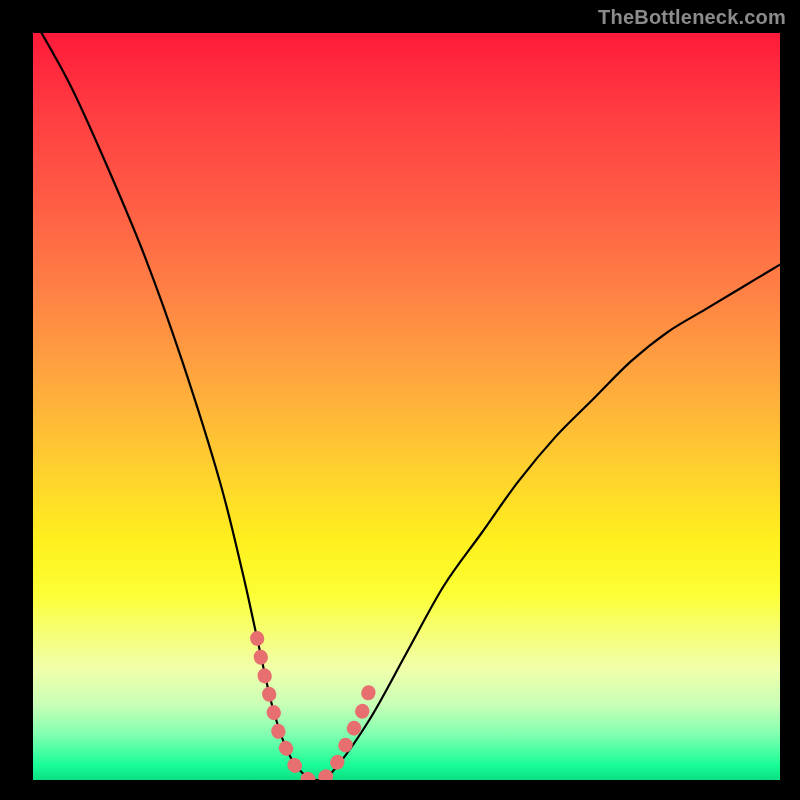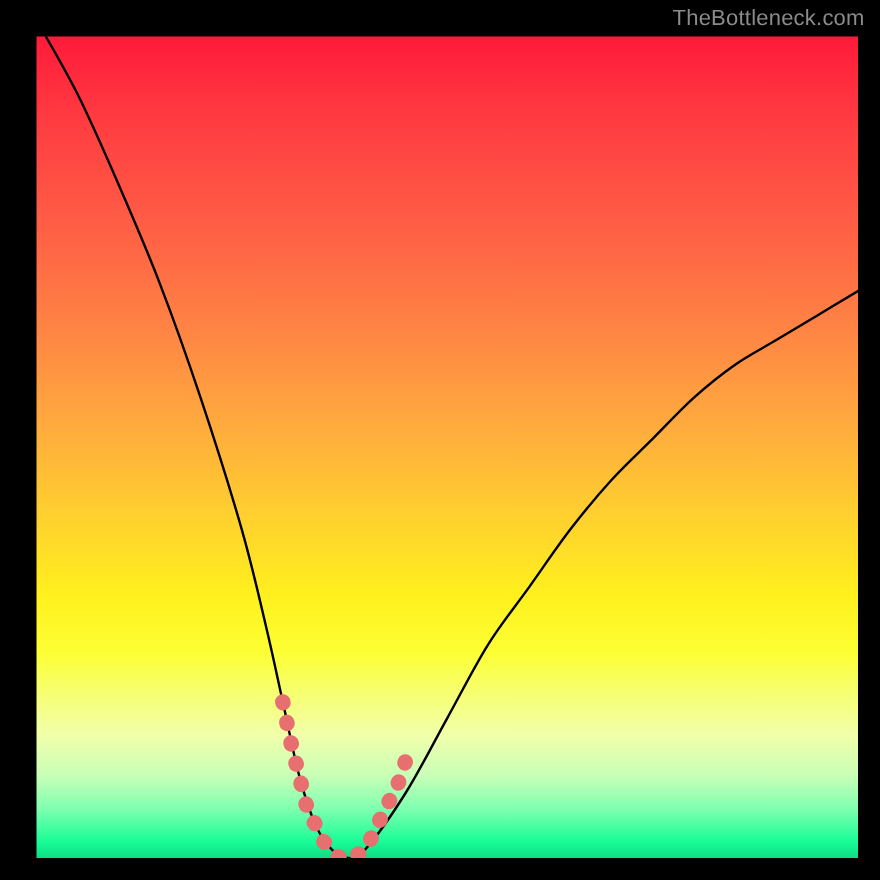--- a/index.html
+++ b/index.html
@@ -16,21 +16,21 @@
     width: 800px;
     height: 800px;
     background: #000;
   }
   .watermark {
     position: absolute;
     top: 6px;
     right: 14px;
     color: #8b8b8b;
     font-size: 20px;
-    font-weight: 400;
+    font-weight: 700;
     letter-spacing: 0.2px;
     z-index: 10;
   }
   .plot-area {
     position: absolute;
     left: 33px;
     top: 33px;
     width: 747px;
     height: 747px;
     overflow: hidden;

